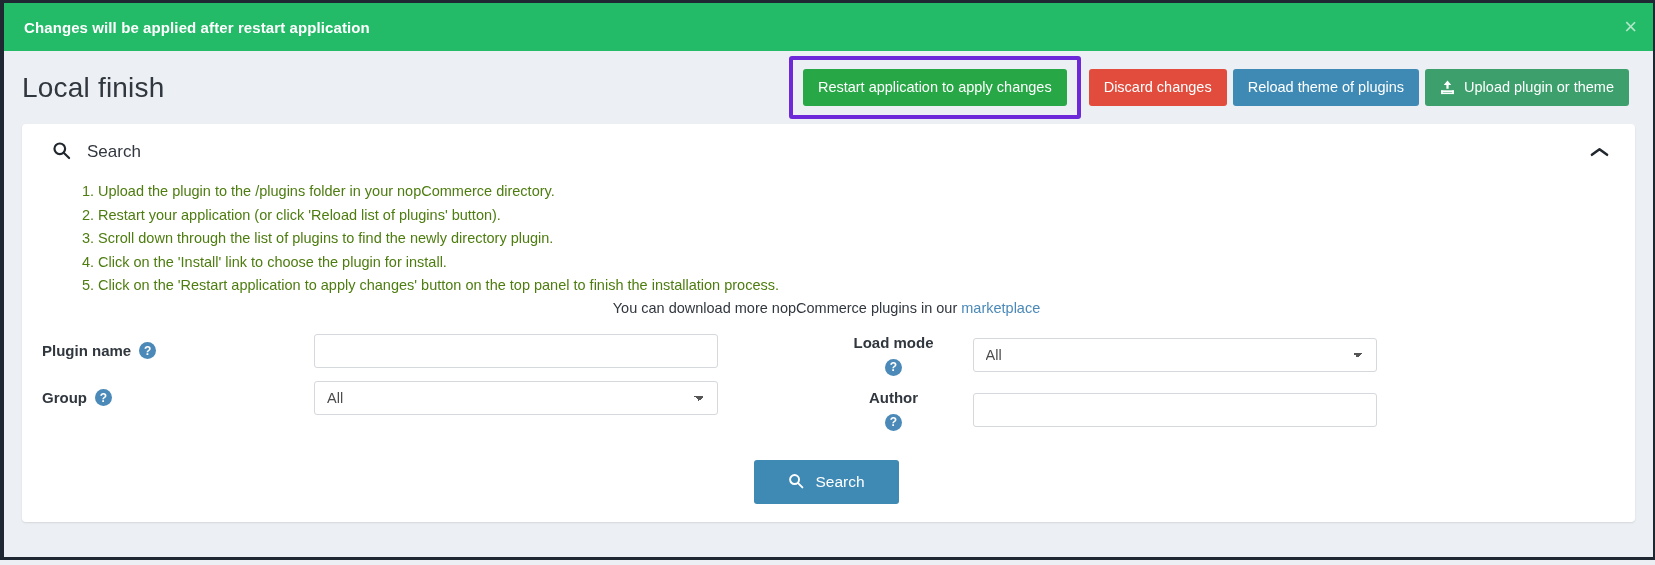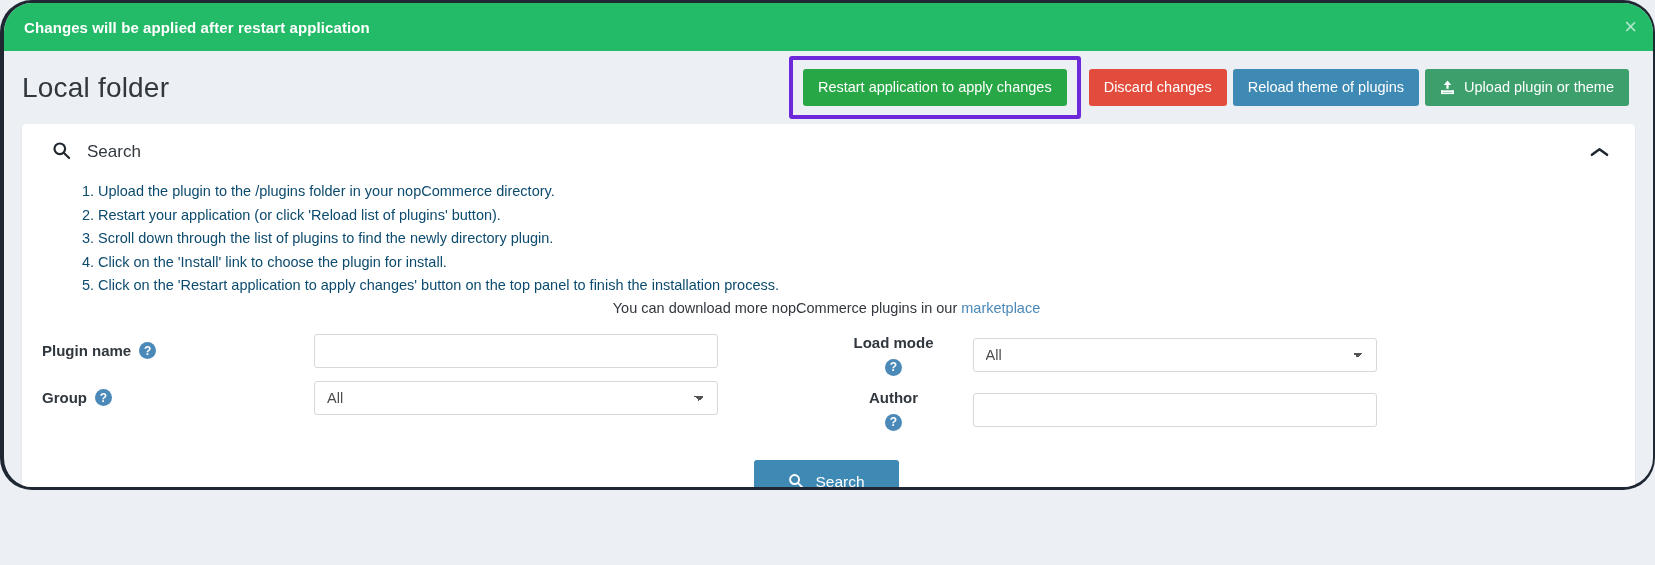--- a/index.html
+++ b/index.html
@@ -10,28 +10,27 @@
   }
   body {
     font-family: "Liberation Sans", sans-serif;
     background: #eceff3;
     color: #4c4c4c;
     font-size: 14px;
   }
   .page {
     position: relative;
     width: 1655px;
-    height: 490px;
+    height: 560px;
     background: #eceff3;
     border-left: 4px solid #1f2733;
     border-top: 3px solid #1f2733;
     border-bottom: 3px solid #1f2733;
     border-right: 2px solid #1f2733;
     overflow: hidden;
-    border-radius: 32px;
   }
 
   
   .notif {
     position: relative;
     height: 48px;
     background: #23ba68;
     color: #ffffff;
     display: flex;
     align-items: center;
@@ -150,21 +149,21 @@
   }
   ol.steps {
     margin: 0 0 0 0;
     padding-left: 56px;
     color: #31373e;
   }
   ol.steps li {
     font-size: 14.5px;
     line-height: 22.5px;
     margin-bottom: 1px;
-    color: #0c4a6e;
+    color: #4d7c0f;
   }
   .download-line {
     margin: 3px 0 0 0;
     font-size: 14.5px;
     color: #31373e;
     text-align: center;
   }
   .download-line a {
     color: #4a89b8;
     text-decoration: none;
@@ -258,21 +257,21 @@
 <body>
 
 <div class="page">
 
   <div class="notif">
     <span class="notif-text">Changes will be applied after restart application</span>
     <span class="notif-close">×</span>
   </div>
 
   <div class="content-header">
-    <div class="page-title">Local folder</div>
+    <div class="page-title">Local finish</div>
 
     <div class="header-actions">
 
       <div class="highlight-box">
         <button class="btn btn-green">Restart application to apply changes</button>
       </div>
 
       <button class="btn btn-red">Discard changes</button>
 
       <button class="btn btn-blue">Reload theme of plugins</button>

